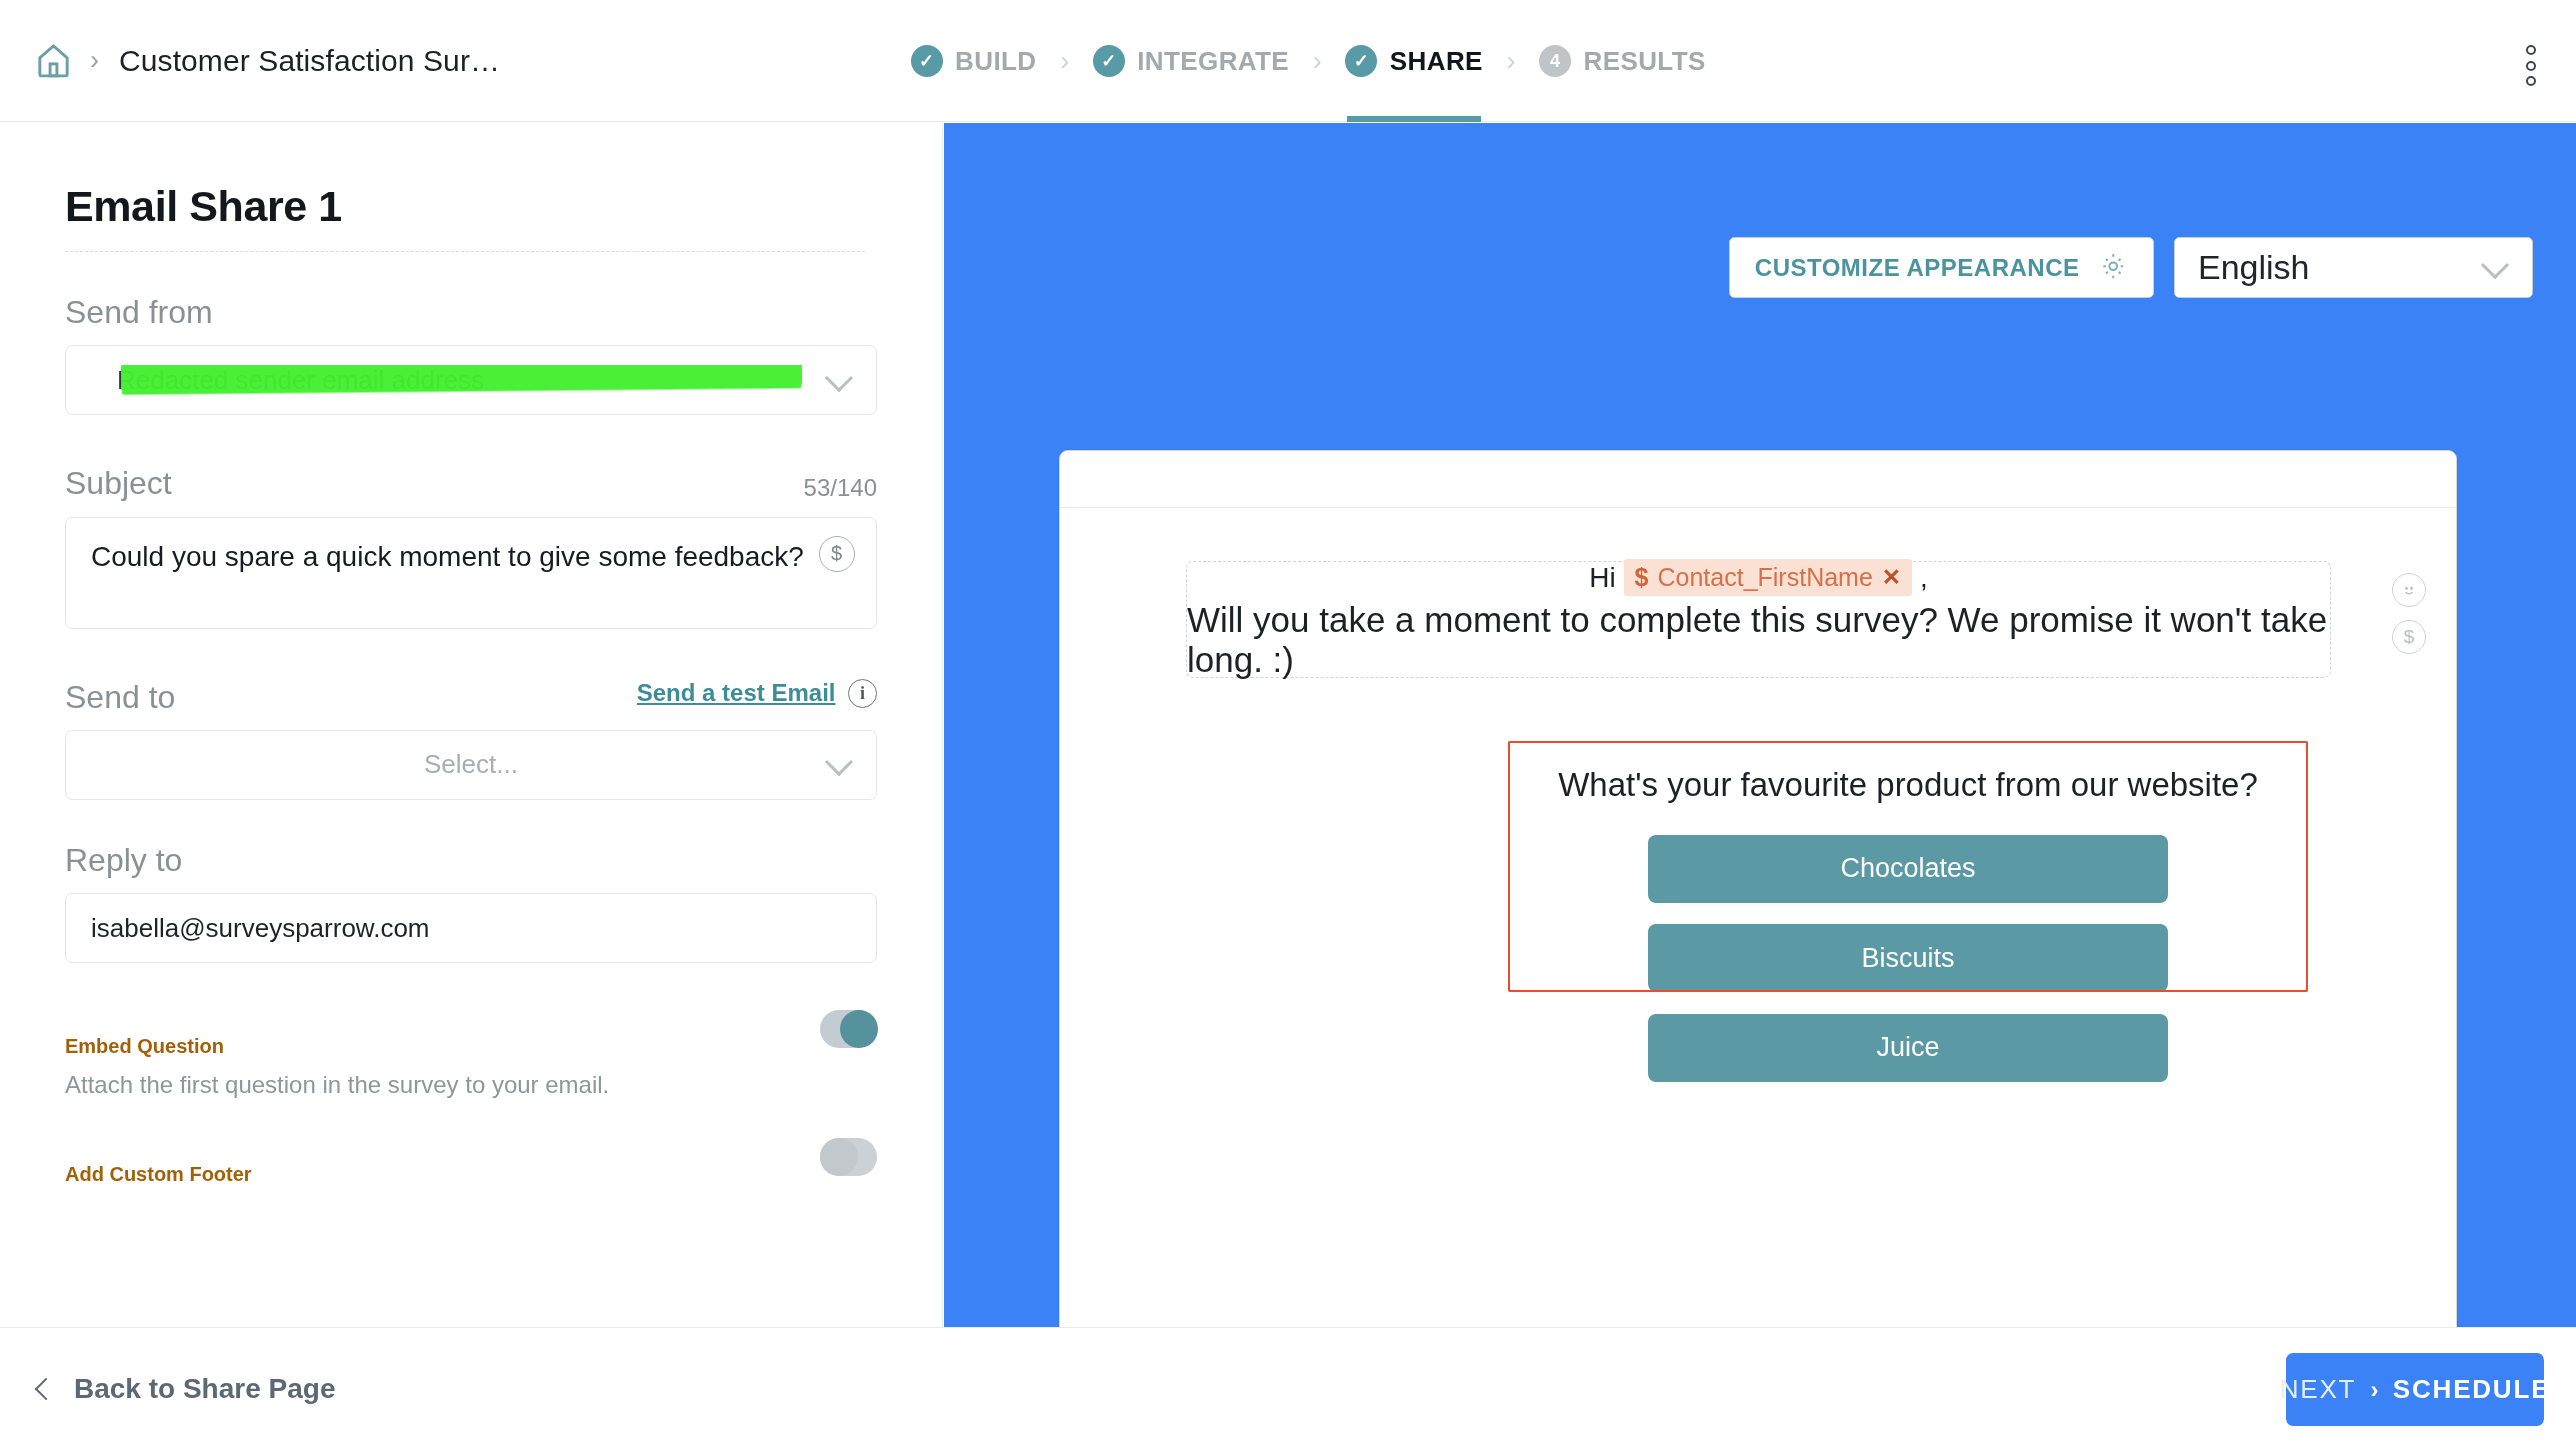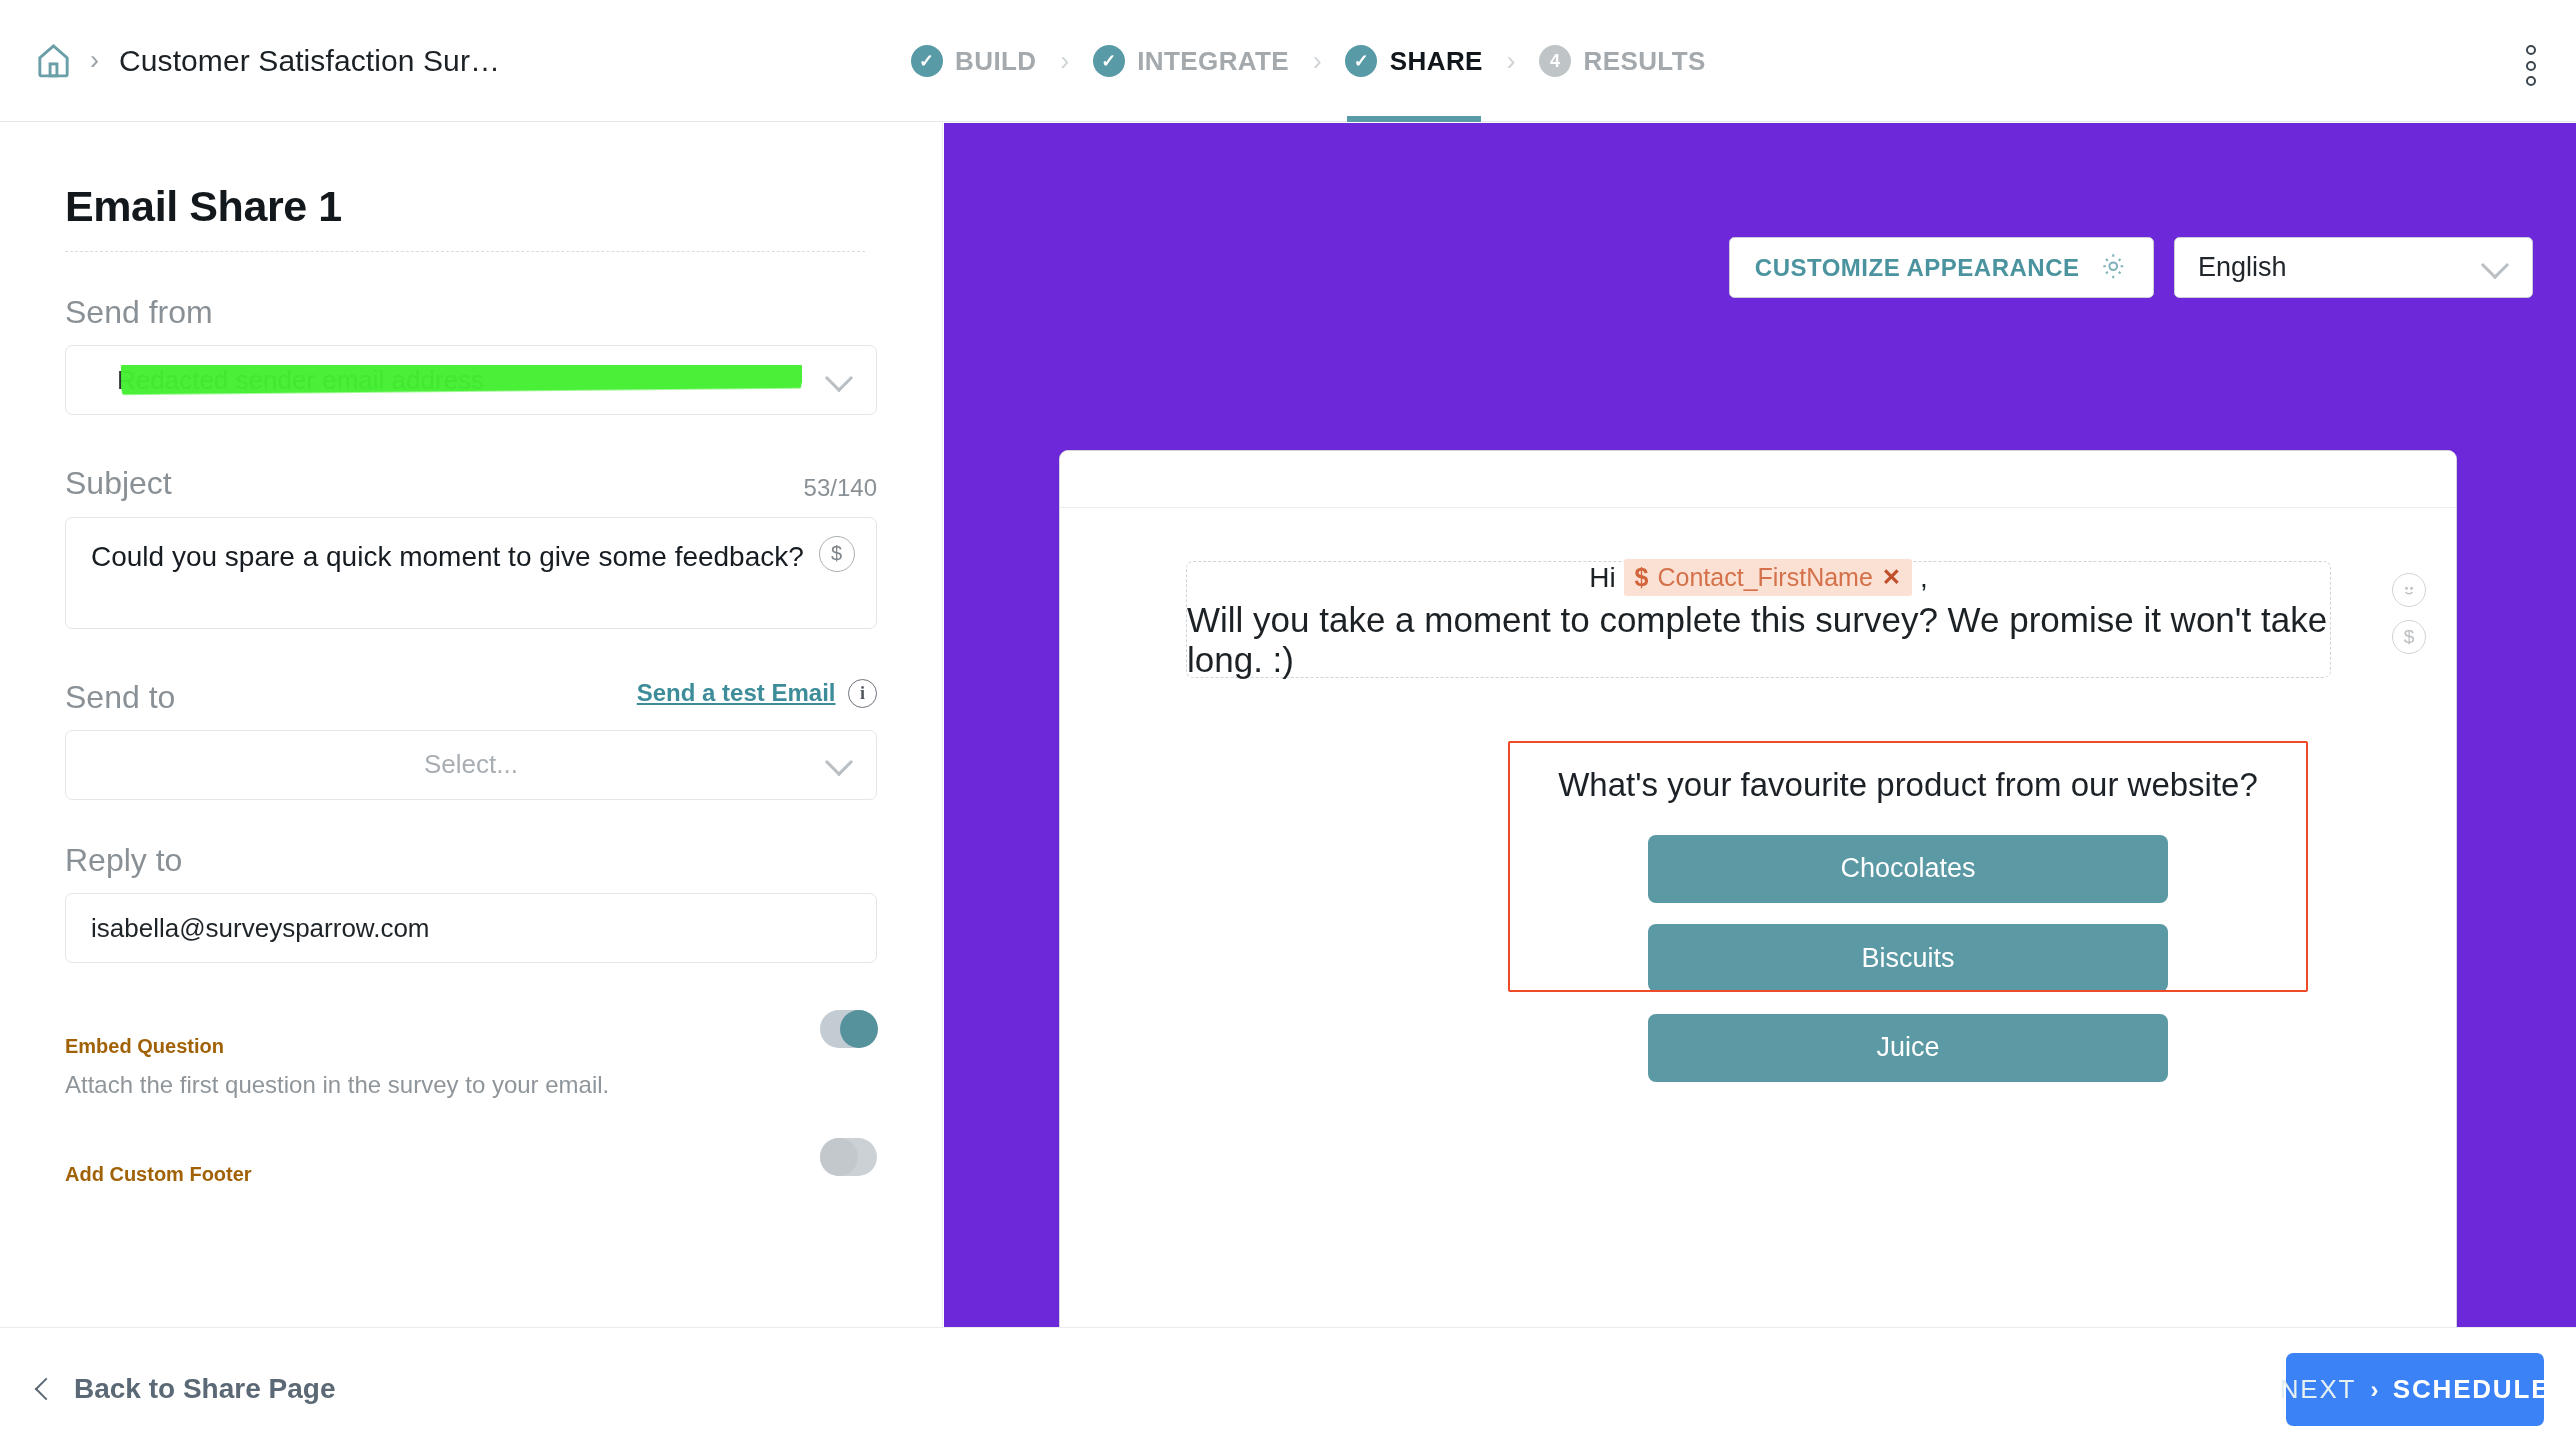--- a/index.html
+++ b/index.html
@@ -103,33 +103,33 @@
   .tg-title { font-size:20px; font-weight:700; color:#a16207;margin-top:25px; }
   .tg-sub { font-size:24px; color:#8f969b; margin-top:12.5px; }
   .switch { width:57px; height:38px; border-radius:19px; background:#ccd1d6; position:relative; cursor:pointer; flex:0 0 auto; }
   .switch .knob { position:absolute; width:38px; height:38px; border-radius:50%; top:0; left:0; background:#c3c8cd; }
   .switch.on { background:#c3ccd2; }
   .switch.on .knob { left:20px; background:#56929c; }
 
   
   .rightpanel {
     position:absolute; left:944px; top:123px; width:1632px; height:1204px;
-    background:#6d28d9; overflow:hidden;
+    background:#3b82f6; overflow:hidden;
   }
   .rp-toolbar { position:absolute; right:43px; top:114px; display:flex; gap:20px; align-items:center; }
   .btn-outline {
     height:61px; border:0.9px solid #c9ced2; border-radius:5.4px; background:#fff;
     display:flex; align-items:center; padding:0 25px; gap:18px; cursor:pointer;
   }
   .btn-outline .lbl { font-size:24px; font-weight:700; color:#4b949f; letter-spacing:0.5px; }
   .lang-select {
     width:359px; height:61px; border:0.9px solid #c9ced2; border-radius:5.4px; background:#fff;
     display:flex; align-items:center; padding:0 23px; position:relative; cursor:pointer;
   }
-  .lang-select .value { font-size:27px; color:#20262b; }
+  .lang-select .value { font-size:34px; color:#20262b; }
 
   .previewcard {
     position:absolute; left:115px; top:327px; width:1398px; height:989px;
     background:#fff; border:0.9px solid #d3d7da; border-radius:9px; overflow:hidden;
     box-shadow:0 0.9px 2.7px rgba(0,0,0,.05);
   }
   .pc-head { height:57px; border-bottom:0.9px solid #ededee; background:#fff; }
   .pc-body { position:relative; height:877px; background:#fff; }
 
   .greet-box {

